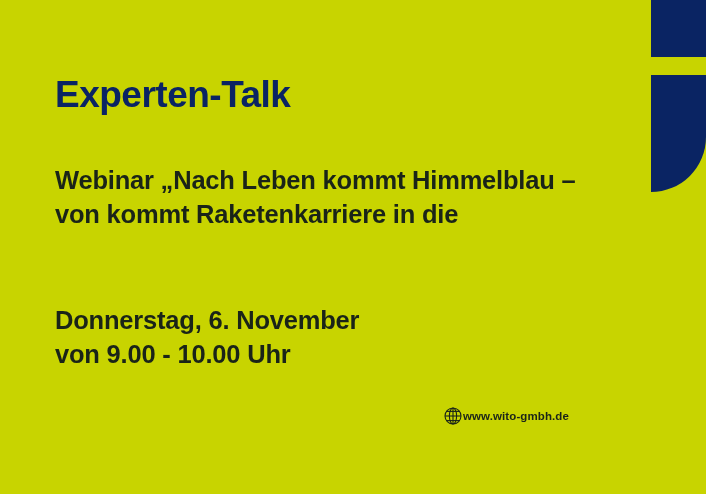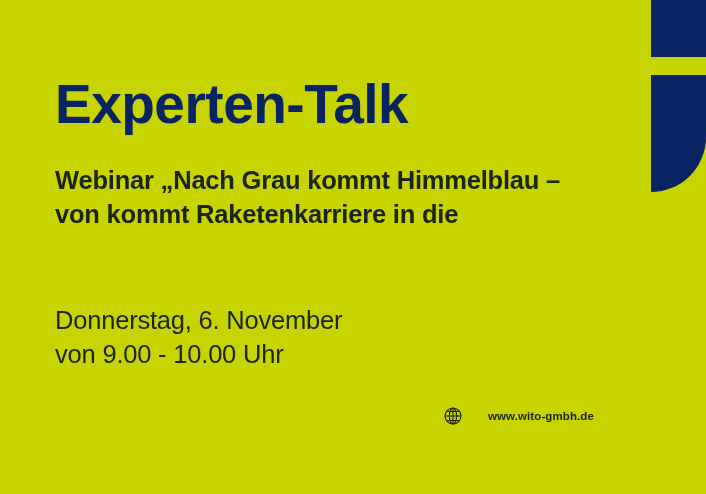--- a/index.html
+++ b/index.html
@@ -56,21 +56,21 @@
     top: 0;
     right: 0;
     bottom: 0;
   }
 
   .poster-title {
     position: absolute;
     left: 0;
     top: 76px;
     margin: 0;
-    font-size: 55px;
+    font-size: 37px;
     font-weight: bold;
     line-height: 1.05;
     letter-spacing: -0.5px;
     color: #0a2463;
     white-space: nowrap;
   }
 
   .subtitle-block {
     position: absolute;
     left: 0;
@@ -82,39 +82,38 @@
     letter-spacing: -0.2px;
     color: #1a2418;
   }
 
   .datetime-block {
     position: absolute;
     left: 0;
     top: 303px;
     margin: 0;
     font-size: 25.5px;
-    font-weight: normal;
+    font-weight: bold;
     line-height: 34px;
     letter-spacing: -0.2px;
     color: #1a2418;
   }
 
   .text-line {
     display: block;
     white-space: nowrap;
   }
 
   
   .footer {
     position: absolute;
     left: 443px;
     top: 406px;
     display: flex;
     align-items: center;
-    gap: 25px;
   }
 
   .globe-icon {
     display: block;
     width: 20px;
     height: 20px;
     flex: 0 0 auto;
   }
 
   .footer-url {
@@ -133,21 +132,21 @@
   <div class="logo-mark">
     <div class="logo-bar-top"></div>
     <div class="logo-bar-bottom"></div>
   </div>
 
   <div class="content">
 
     <h1 class="poster-title">Experten-Talk</h1>
 
     <p class="subtitle-block">
-      <span class="text-line">Webinar „Nach Grau kommt Himmelblau –</span>
+      <span class="text-line">Webinar „Nach Leben kommt Himmelblau –</span>
       <span class="text-line">von kommt Raketenkarriere in die</span>
     </p>
 
     <p class="datetime-block">
       <span class="text-line">Donnerstag, 6. November</span>
       <span class="text-line">von 9.00 - 10.00 Uhr</span>
     </p>
 
   </div>
 

